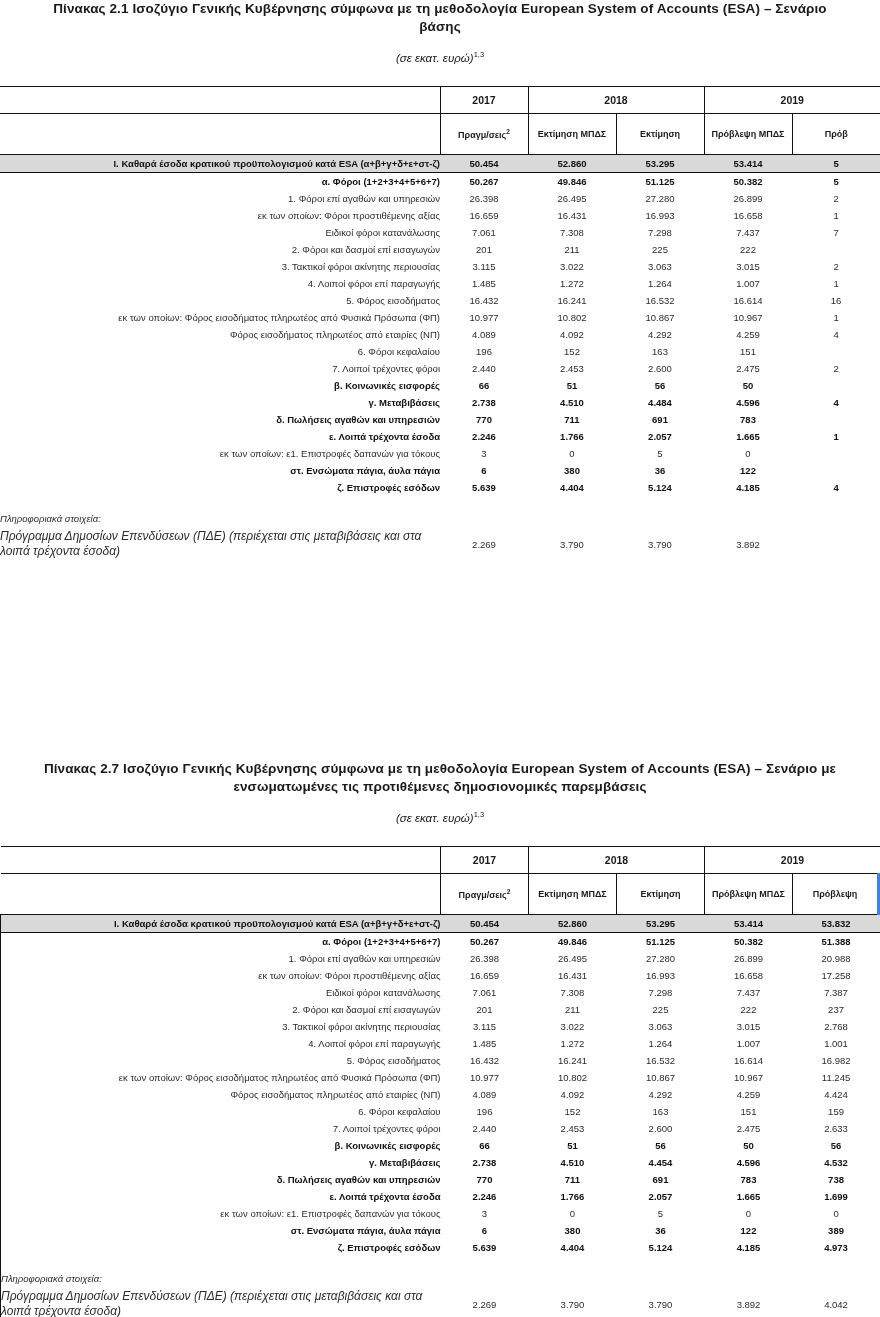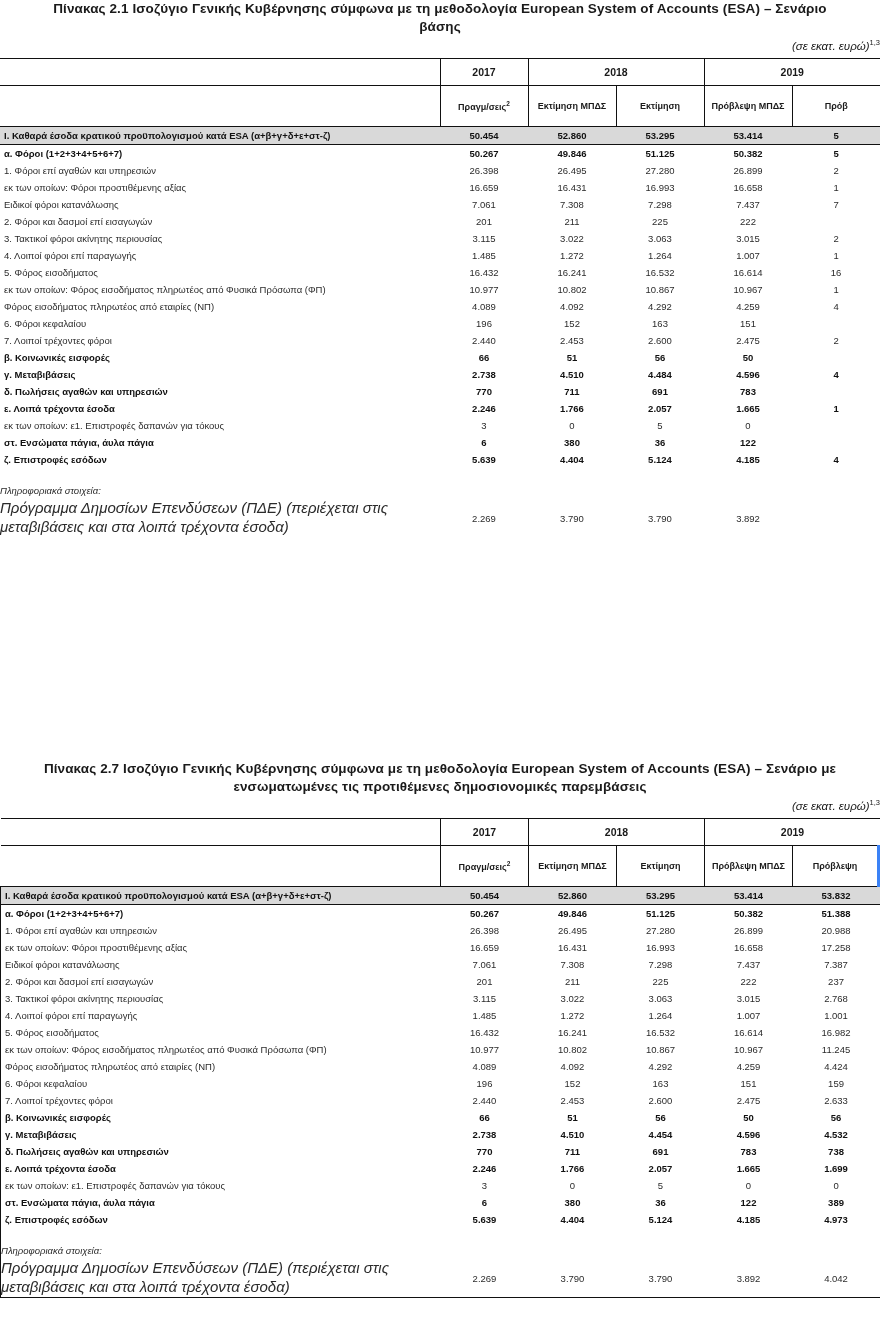--- a/index.html
+++ b/index.html
@@ -33,37 +33,37 @@
   .tbl-title {
     text-align: center;
     font-size: 13.5px;
     font-weight: bold;
     color: #1a1a1a;
     line-height: 1.35;
     padding: 0 40px;
     letter-spacing: 0.1px;
   }
   .tbl-subtitle {
-    text-align: right;
+    text-align: center;
     font-size: 11.5px;
     font-style: italic;
     color: #1a1a1a;
-    margin-top: 2px;
+    margin-top: 14px;
   }
   .tbl-subtitle sup {
     font-size: 7.5px;
     font-style: normal;
     vertical-align: super;
   }
 
   .grid {
     width: 880px;
     border-collapse: collapse;
     table-layout: fixed;
-    margin-top: 6px;
+    margin-top: 22px;
     padding-left: 6px;
   }
   .grid col.c-label { width: 440px; }
   .grid col.c-num   { width: 88px; }
 
   .grid th, .grid td {
     padding: 0;
     vertical-align: middle;
   }
 
@@ -102,20 +102,21 @@
   
   tr.row td {
     height: 17px;
     font-size: 9.5px;
     color: #2b2b2b;
   }
   td.label {
     padding-left: 4px;
     white-space: nowrap;
     overflow: hidden;
+    text-align: right;
   }
   td.num {
     text-align: center;
     font-size: 9.5px;
   }
   tr.row.bold td { font-weight: bold; color: #111; }
   tr.row.total td {
     background: #d9d9d9;
     font-weight: bold;
     color: #111;
@@ -129,21 +130,21 @@
 
   tr.spacer td { height: 14px; }
 
   .note-label {
     font-size: 9px;
     font-style: italic;
     color: #2b2b2b;
     padding-left: 4px;
   }
   .note-multi {
-    font-size: 15px;
+    font-size: 12px;
     font-style: italic;
     color: #2b2b2b;
     padding-left: 4px;
     line-height: 1.25;
     white-space: normal;
   }
   tr.note-row td { height: 34px; vertical-align: middle; }
 
   .edge-left  { border-left: 1px solid #111; }
   .edge-right { border-right: 2px solid #737373; }

